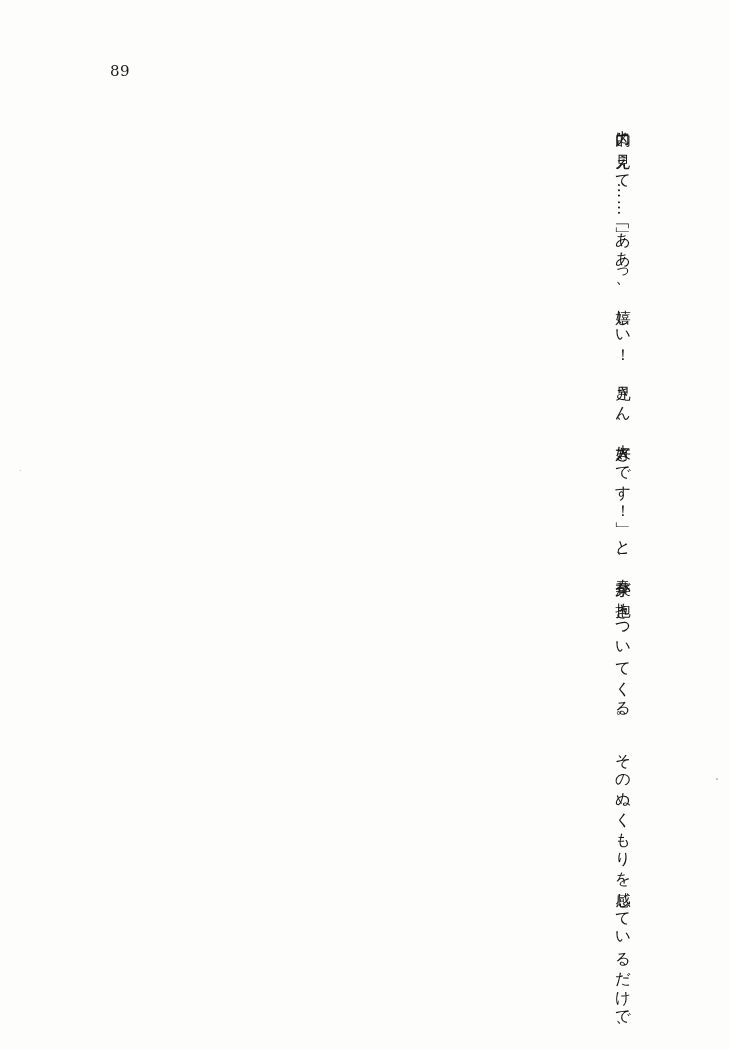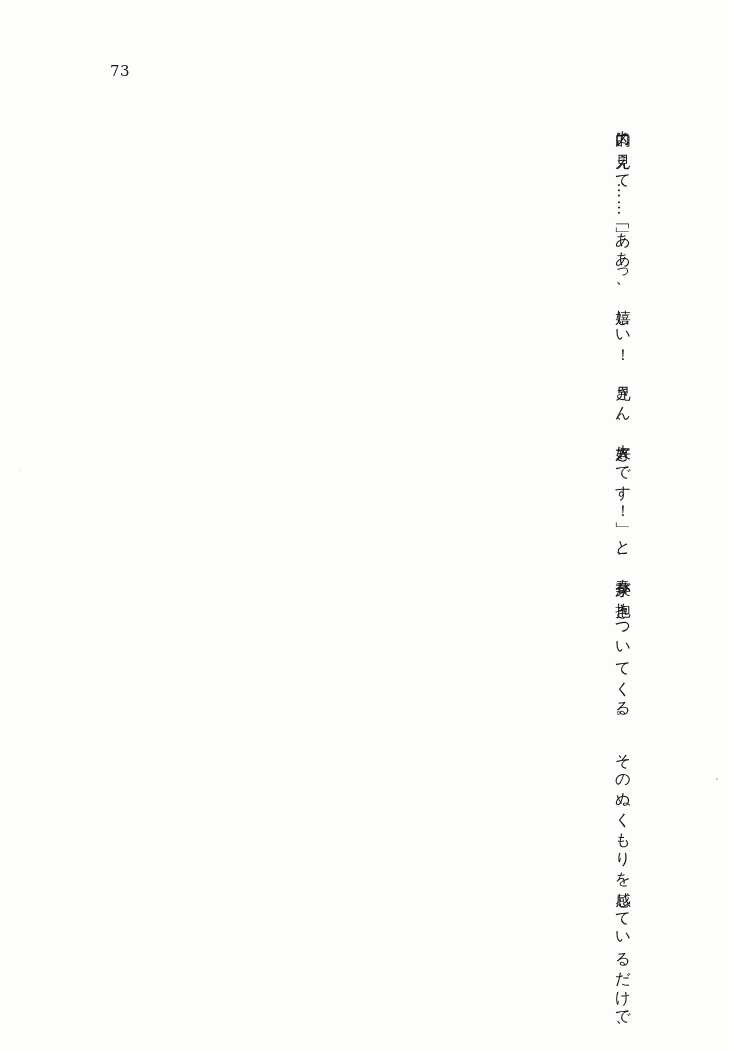--- a/index.html
+++ b/index.html
@@ -67,21 +67,21 @@
     border-radius: 50%;
   }
   .speck.s1 { top: 778px; left: 716px; }
   .speck.s2 { top: 470px; left: 20px; width: 1px; height: 1px; }
 </style>
 </head>
 <body>
 
 <div class="page">
 
-  <div class="page-number">73</div>
+  <div class="page-number">89</div>
 
   <div class="text-block">
       <div class="col">力的に見えて……」</div>
       <div class="col">「ああっ、嬉しい！　兄さん、大好きです！」</div>
       <div class="col indent">と、春菜が抱きついてくる。</div>
       <div class="col indent">そのぬくもりを感じているだけで、新たな興奮が湧きあがってしまう。</div>
     </div>
 
   <div class="speck s1"></div>
   <div class="speck s2"></div>

